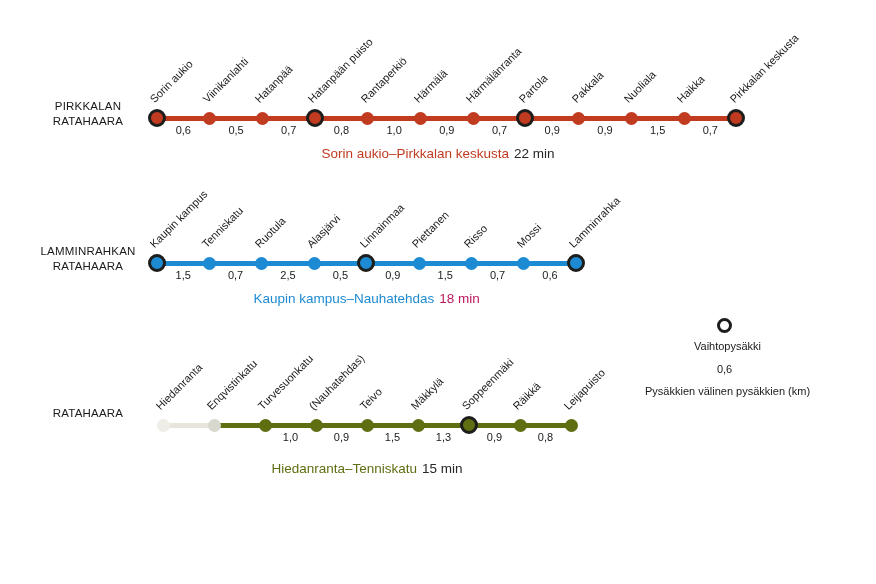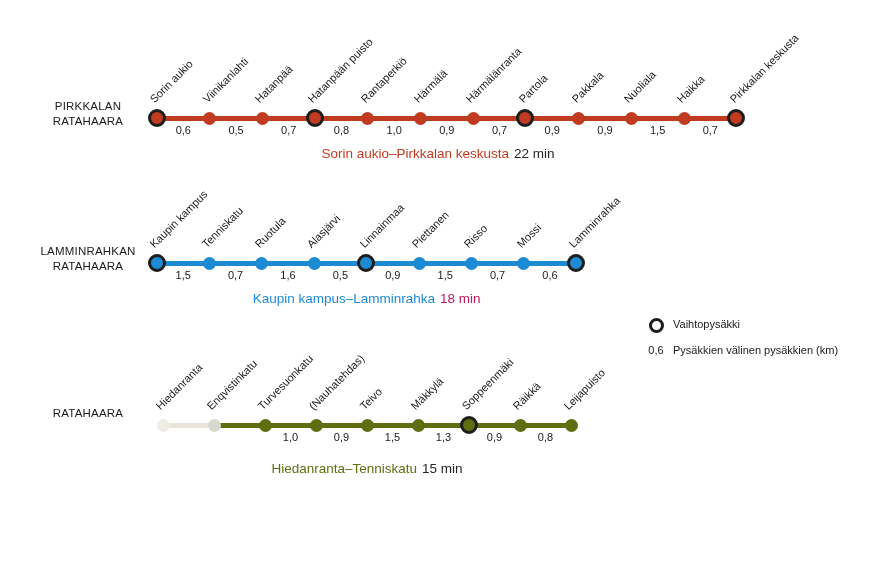--- a/index.html
+++ b/index.html
@@ -61,22 +61,23 @@
   }
   .route-caption .duration{margin-left:5px;}
   .legend{
     position:absolute;
     left:645px;top:318px;
     font-size:11px;
     color:#1a1a1a;
   }
   .legend-row{
     display:flex;
-    align-items:flex-start;
+    align-items:center;
     margin-bottom:11px;
+    flex-direction:column;
   }
   .legend-icon-cell{
     width:22px;
     display:flex;
     justify-content:center;
     margin-right:6px;
     flex:0 0 22px;
     text-align:center;
   }
   .legend-ring{
@@ -157,21 +158,21 @@
       <div class="branch">
         <div class="branch-name" style="top: 244px;">
           <div>LAMMINRAHKAN</div>
           <div>RATAHAARA</div>
         </div>
         <div class="segment" style="left: 157px; width: 52.4px; top: 260.5px; background: rgb(29, 139, 211);"></div>
         <div class="dist" style="left: 168.2px; top: 269px;">1,5</div>
         <div class="segment" style="left: 209.4px; width: 52.4px; top: 260.5px; background: rgb(29, 139, 211);"></div>
         <div class="dist" style="left: 220.6px; top: 269px;">0,7</div>
         <div class="segment" style="left: 261.8px; width: 52.4px; top: 260.5px; background: rgb(29, 139, 211);"></div>
-        <div class="dist" style="left: 273px; top: 269px;">1,6</div>
+        <div class="dist" style="left: 273px; top: 269px;">2,5</div>
         <div class="segment" style="left: 314.2px; width: 52.4px; top: 260.5px; background: rgb(29, 139, 211);"></div>
         <div class="dist" style="left: 325.4px; top: 269px;">0,5</div>
         <div class="segment" style="left: 366.6px; width: 52.4px; top: 260.5px; background: rgb(29, 139, 211);"></div>
         <div class="dist" style="left: 377.8px; top: 269px;">0,9</div>
         <div class="segment" style="left: 419px; width: 52.4px; top: 260.5px; background: rgb(29, 139, 211);"></div>
         <div class="dist" style="left: 430.2px; top: 269px;">1,5</div>
         <div class="segment" style="left: 471.4px; width: 52.4px; top: 260.5px; background: rgb(29, 139, 211);"></div>
         <div class="dist" style="left: 482.6px; top: 269px;">0,7</div>
         <div class="segment" style="left: 523.8px; width: 52.4px; top: 260.5px; background: rgb(29, 139, 211);"></div>
         <div class="dist" style="left: 535px; top: 269px;">0,6</div>
@@ -186,21 +187,21 @@
         <div class="dot transfer" style="background: rgb(29, 139, 211); left: 357.1px; top: 253.5px; border-color: rgb(29, 29, 27);"></div>
         <div class="station-label" style="left: 365.6px; top: 239px;">Linnainmaa</div>
         <div class="dot" style="background: rgb(29, 139, 211); left: 412.5px; top: 256.5px;"></div>
         <div class="station-label" style="left: 418px; top: 239px;">Piettanen</div>
         <div class="dot" style="background: rgb(29, 139, 211); left: 464.9px; top: 256.5px;"></div>
         <div class="station-label" style="left: 470.4px; top: 239px;">Risso</div>
         <div class="dot" style="background: rgb(29, 139, 211); left: 517.3px; top: 256.5px;"></div>
         <div class="station-label" style="left: 522.8px; top: 239px;">Mossi</div>
         <div class="dot transfer" style="background: rgb(29, 139, 211); left: 566.7px; top: 253.5px; border-color: rgb(29, 29, 27);"></div>
         <div class="station-label" style="left: 575.2px; top: 239px;">Lamminrahka</div>
-        <div class="route-caption" style="left: 146.6px; top: 291px;"><span style="color: rgb(29, 139, 211);">Kaupin kampus–Lamminrahka</span><span class="duration" style="color: #be185d;">18 min</span></div>
+        <div class="route-caption" style="left: 146.6px; top: 291px;"><span style="color: rgb(29, 139, 211);">Kaupin kampus–Nauhatehdas</span><span class="duration" style="color: #be185d;">18 min</span></div>
       </div>
       <div class="branch">
         <div class="branch-name" style="top: 406px;">
           <div>RATAHAARA</div>
         </div>
         <div class="segment" style="left: 163px; width: 51px; top: 422.5px; background: rgb(231, 229, 220);"></div>
         <div class="segment" style="left: 214px; width: 51px; top: 422.5px; background: rgb(94, 110, 16);"></div>
         <div class="segment" style="left: 265px; width: 51px; top: 422.5px; background: rgb(94, 110, 16);"></div>
         <div class="dist" style="left: 275.5px; top: 431px;">1,0</div>
         <div class="segment" style="left: 316px; width: 51px; top: 422.5px; background: rgb(94, 110, 16);"></div>

